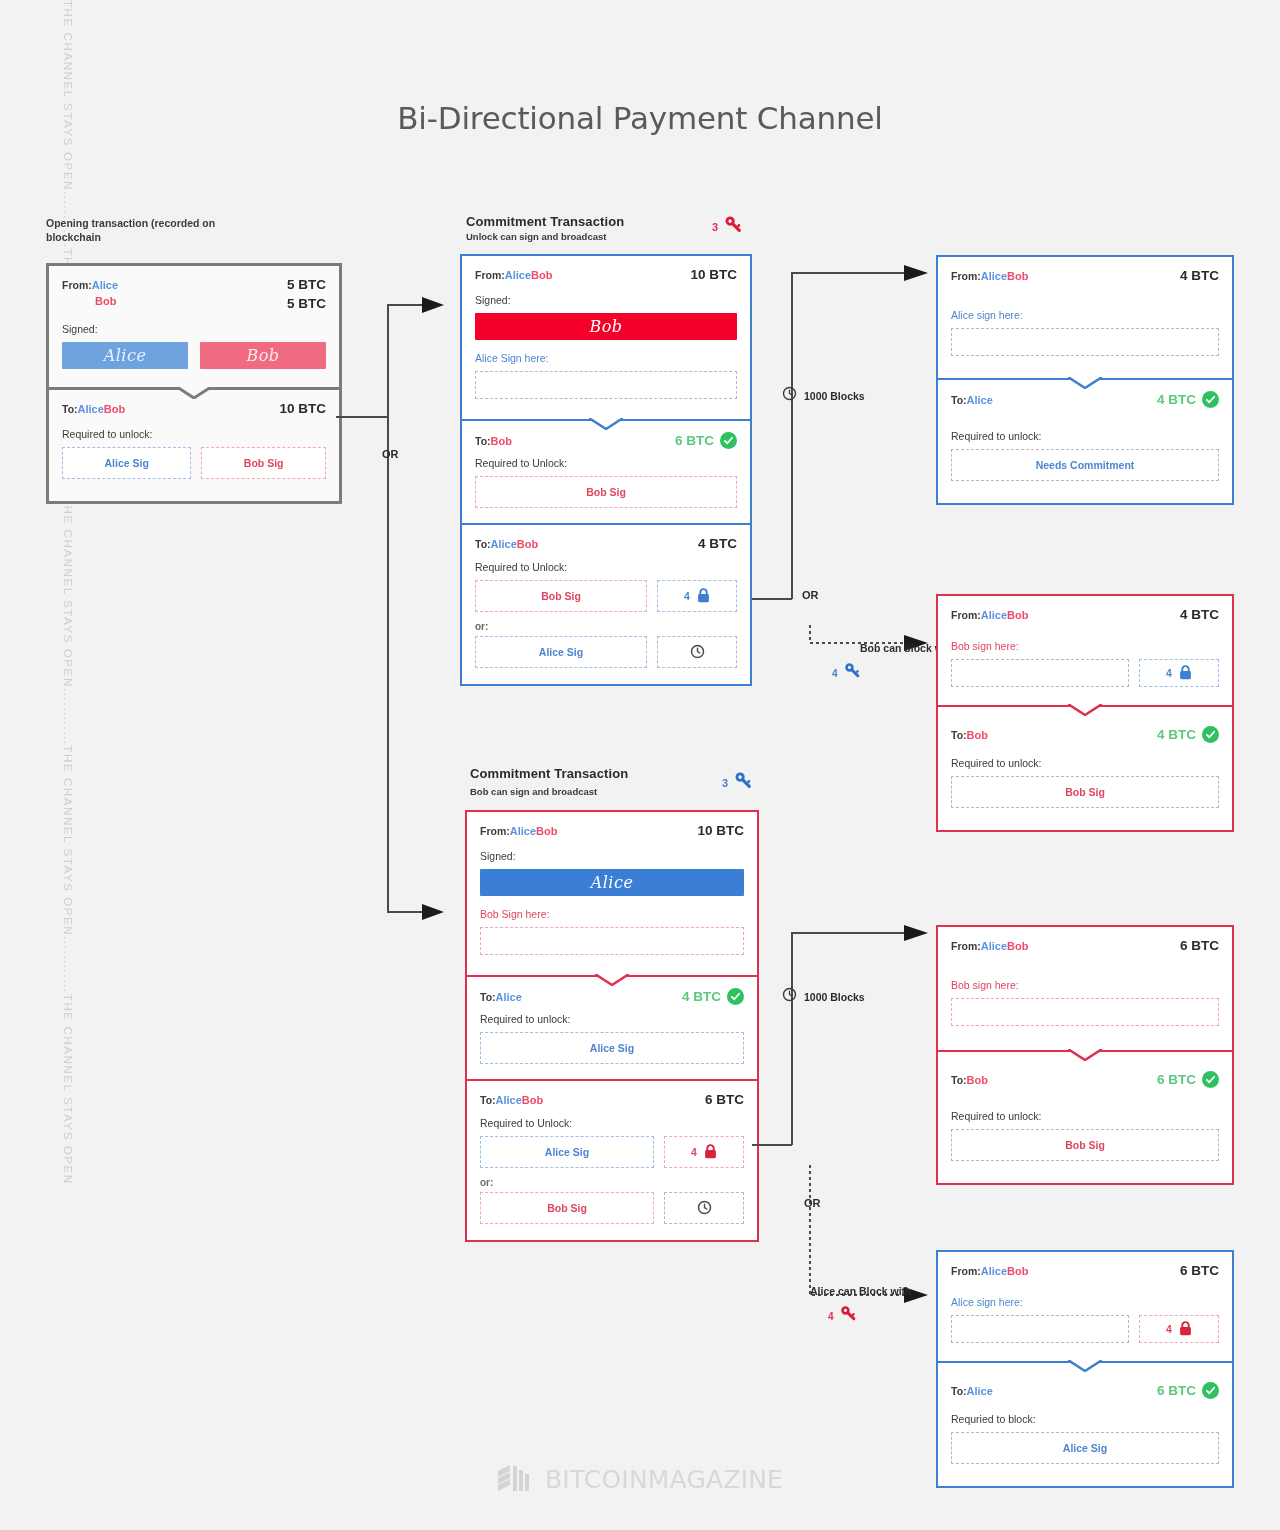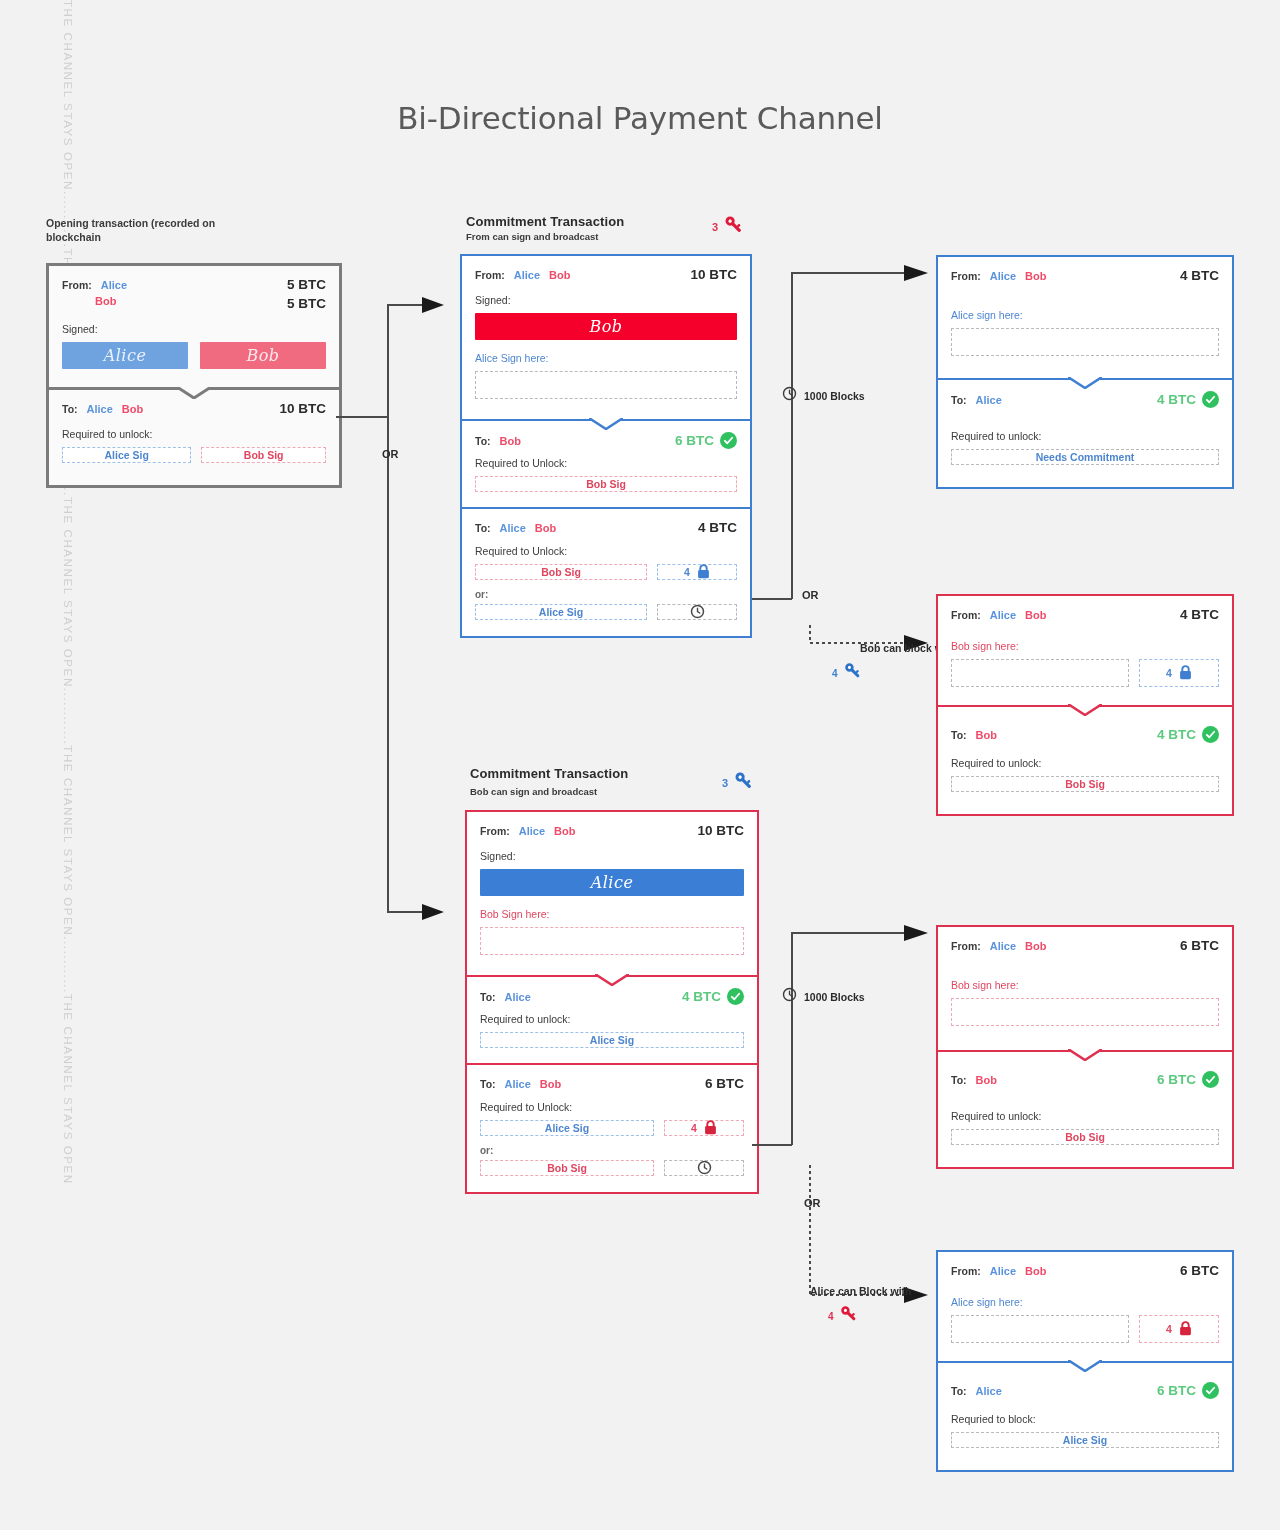--- a/index.html
+++ b/index.html
@@ -57,21 +57,21 @@
   .sect { position: relative; padding: 11px 13px 13px 13px; }
   .sect + .sect { border-top: 2.5px solid #3f7fd1; }
   .card.red  .sect + .sect { border-top: 2.5px solid #e03050; }
   .card.gray .sect + .sect { border-top: 3px solid #7b7b7b; }
 
   
   .notch { position: absolute; left: 50%; top: -3px; transform: translateX(-50%); width: 34px; height: 12px; }
   .notch svg { display: block; }
 
   .row { display: flex; align-items: baseline; justify-content: space-between; }
-  .row-left { display: flex; align-items: flex-start; gap: 9px; }
+  .row-left { display: flex; align-items: flex-start; }
   .lbl { font-size: 10.5px; font-weight: bold; color: #3b3b3b; }
   .nm-alice { font-size: 11px; font-weight: bold; color: #5a93dd; }
   .nm-bob   { font-size: 11px; font-weight: bold; color: #ef4b68; }
   .amt { font-size: 13.5px; font-weight: bold; color: #2b2b2b; white-space: nowrap; }
   .amt-ok { font-size: 13.5px; font-weight: bold; color: #5cc97f; white-space: nowrap;
             display: flex; align-items: center; gap: 6px; }
   .check { width: 17px; height: 17px; border-radius: 50%; background: #2fc15f;
            display: inline-flex; align-items: center; justify-content: center; flex: none; }
   .check svg { display: block; }
 
@@ -84,21 +84,21 @@
     display: flex; align-items: center; justify-content: center;
     font-family: "DejaVu Serif", serif; font-style: italic; font-size: 16px;
     color: #ffffff; letter-spacing: .5px;
   }
   .sigbar.bob   { background: #f5002b; }
   .sigbar.alice { background: #3a7fd5; }
   .sigbar.pill-alice { background: #6fa3e0; color: #eaf2fd; }
   .sigbar.pill-bob   { background: #f06a80; color: #fde9ec; }
 
   .slot {
-    margin-top: 7px; height: 16px;
+    margin-top: 7px; height: 32px;
     display: flex; align-items: center; justify-content: center;
     font-size: 10.5px; font-weight: bold; background: #fff;
   }
   .slot.d-gray  { border: 1.4px dashed #b9b9b9; color: #6a6a6a; }
   .slot.d-blue  { border: 1.4px dashed #9cc0e8; color: #4d86cf; }
   .slot.d-red   { border: 1.4px dashed #f0a8b5; color: #e0455f; }
   .slot.empty   { color: transparent; }
   .slot-row { display: flex; gap: 10px; align-items: stretch; }
   .slot-row > .slot { margin-top: 7px; }
   .slot.grow { flex: 1 1 auto; }
@@ -192,21 +192,21 @@
         <path d="M52 122 L52 617 L86 617"></path>
       </g>
       <path d="M86 2 L108 10 L86 18 Z" fill="#1a1a1a"></path>
       <path d="M86 609 L108 617 L86 625 Z" fill="#1a1a1a"></path>
     </svg>
   </div>
   <div class="or-node" style="left:382px; top:448px;">OR</div>
 
   <div style="position:absolute; left:466px; top:214px;">
     <div class="hdr-title">Commitment Transaction</div>
-    <div class="hdr-sub">From can sign and broadcast</div>
+    <div class="hdr-sub">Unlock can sign and broadcast</div>
   </div>
   <div style="position:absolute; left:712px; top:213px; display:flex; align-items:center; gap:4px;">
     <span style="font-size:11px;font-weight:bold;color:#e03050;">3</span>
     <span>
       <svg width="24" height="24" viewBox="0 0 24 24">
           <g transform="rotate(-45 12 12)" fill="#e0193b">
         <circle cx="12" cy="6.5" r="4.6"></circle>
             <circle cx="12" cy="6.5" r="1.7" fill="#fff"></circle>
         <rect x="10.4" y="9.5" width="3.2" height="11.5" rx="1.2"></rect>
         <rect x="13.2" y="14.5" width="3.4" height="2.4" rx="1"></rect>
@@ -630,14 +630,29 @@
                 <path d="M2 6.3 L4.7 9 L10 3" stroke="#fff" stroke-width="2" fill="none" stroke-linecap="round" stroke-linejoin="round"></path>
               </svg>
           </span>
         </span>
       </div>
       <div class="sublbl" style="margin-top:14px;">Requried to block:</div>
       <div class="slot d-gray" style="color:#4d86cf;">Alice Sig</div>
     </div>
   </div>
 
+  <div class="footer">
+    <span>
+      <svg width="36" height="30" viewBox="0 0 36 30">
+        <g fill="#d4d4d4">
+          <path d="M1 9 L13 3 L13 9 L1 15 Z"></path>
+          <path d="M1 16 L13 10 L13 16 L1 22 Z"></path>
+          <path d="M1 23 L13 17 L13 23 L1 29 Z"></path>
+          <rect x="16" y="4" width="4" height="25"></rect>
+          <rect x="22" y="8" width="4" height="21"></rect>
+          <rect x="28" y="12" width="4" height="17"></rect>
+        </g>
+      </svg>
+    </span>
+    <span class="bm-text">BITCOINMAGAZINE</span>
+  </div>
 
 </div>
 
 </body></html>

